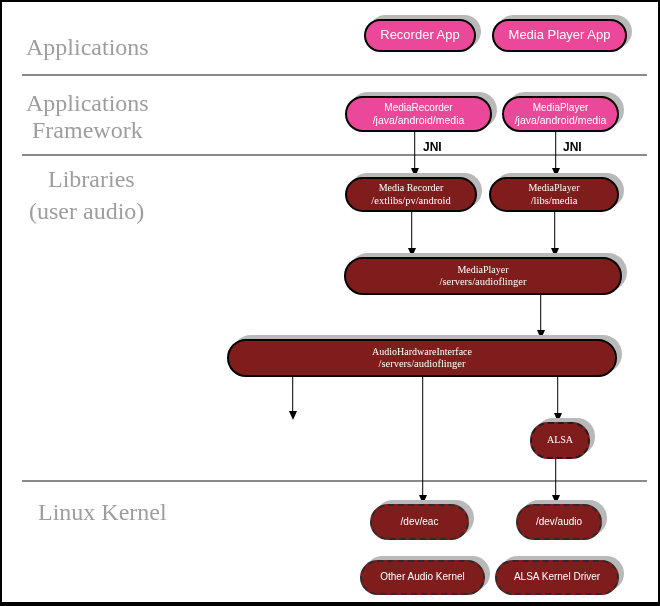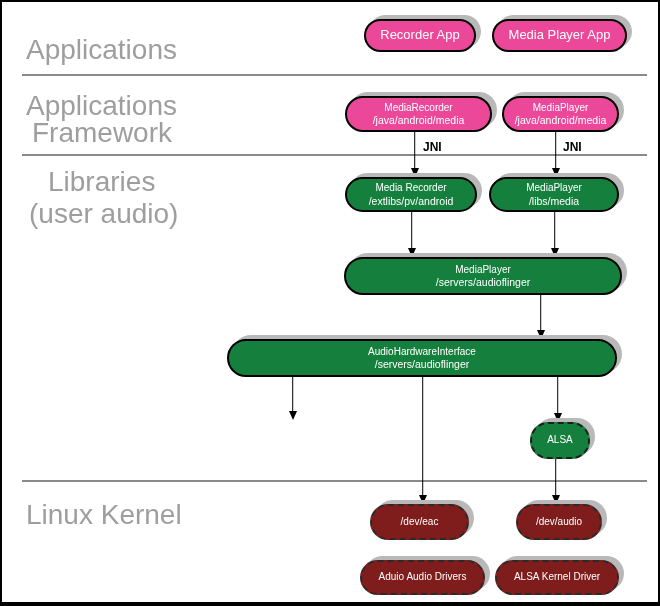--- a/index.html
+++ b/index.html
@@ -2,32 +2,33 @@
 <html><head>
 <meta charset="utf-8">
 <style>
   html,body{margin:0;padding:0;background:#fff;}
   .canvas{
     position:relative;width:660px;height:606px;background:#fff;
     border:2px solid #000;border-bottom:4px solid #000;box-sizing:border-box;
     font-family:"Liberation Sans",sans-serif;overflow:hidden;
   }
   .section-label{
-    position:absolute;color:#9e9e9e;font-size:28px;line-height:1.2;
+    position:absolute;color:#9e9e9e;font-size:24px;line-height:1.2;
     white-space:nowrap;
+    font-family:Liberation Serif, serif;
   }
   .hline{position:absolute;left:20px;width:625px;height:2px;background:#8a8a8a;}
   .node{
     position:absolute;display:flex;flex-direction:column;align-items:center;
     justify-content:center;color:#fff;text-align:center;box-sizing:border-box;
     border-radius:18px;border:2px solid #000;
     box-shadow:5px -4px 0 0 #b9b9b9;
   }
   .blue{background:#ec4899;}
-  .green{background:#15803d;}
+  .green{background:#7f1d1d;font-family:Liberation Serif, serif;}
   .green.dashed{border:2px dashed #1e1e1e;}
   .red{background:#7f1d1d;border:2px dashed #2a2a2a;}
   .title{font-size:10px;line-height:1.25;padding:0 6px;}
   .subtitle{font-size:10.5px;line-height:1.15;}
   .jni{position:absolute;font-weight:bold;font-size:12px;color:#000;text-align:center;}
   .arrow{position:absolute;width:9px;}
   .arrow::before{
     content:"";position:absolute;left:50%;transform:translateX(-50%);
     top:0;bottom:8px;width:1.6px;background:#000;
   }
@@ -44,21 +45,21 @@
 
   <div class="hline" style="top:72px"></div>
   <div class="hline" style="top:152px"></div>
   <div class="hline" style="top:478px"></div>
 
   <div class="section-label" style="left:24px;top:31px">Applications</div>
   <div class="section-label" style="left:24px;top:87px">Applications</div>
   <div class="section-label" style="left:30px;top:114px">Framework</div>
   <div class="section-label" style="left:46px;top:163px">Libraries</div>
   <div class="section-label" style="left:27px;top:195px">(user audio)</div>
-  <div class="section-label" style="left:24px;top:496px">Linux Kernel</div>
+  <div class="section-label" style="left:36px;top:496px">Linux Kernel</div>
 
   <div class="node blue" style="left:362px;top:17px;width:112px;height:33px">
     <div class="title" style="font-size:13px">Recorder App</div>
   </div>
   <div class="node blue" style="left:490px;top:17px;width:135px;height:33px">
     <div class="title" style="font-size:13px">Media Player App</div>
   </div>
 
   <div class="node blue" style="left:343px;top:94px;width:147px;height:36px">
     <div class="title">MediaRecorder</div>
@@ -108,19 +109,19 @@
 
   <div class="arrow" style="left:549px;top:457px;height:45px"></div>
 
   <div class="node red" style="left:368px;top:502px;width:99px;height:36px">
     <div class="title">/dev/eac</div>
   </div>
   <div class="node red" style="left:514px;top:502px;width:86px;height:36px">
     <div class="title">/dev/audio</div>
   </div>
   <div class="node red" style="left:358px;top:558px;width:125px;height:35px">
-    <div class="title">Aduio Audio Drivers</div>
+    <div class="title">Other Audio Kernel</div>
   </div>
   <div class="node red" style="left:493px;top:558px;width:124px;height:35px">
     <div class="title">ALSA Kernel Driver</div>
   </div>
 
 </div>
 
 </body></html>

